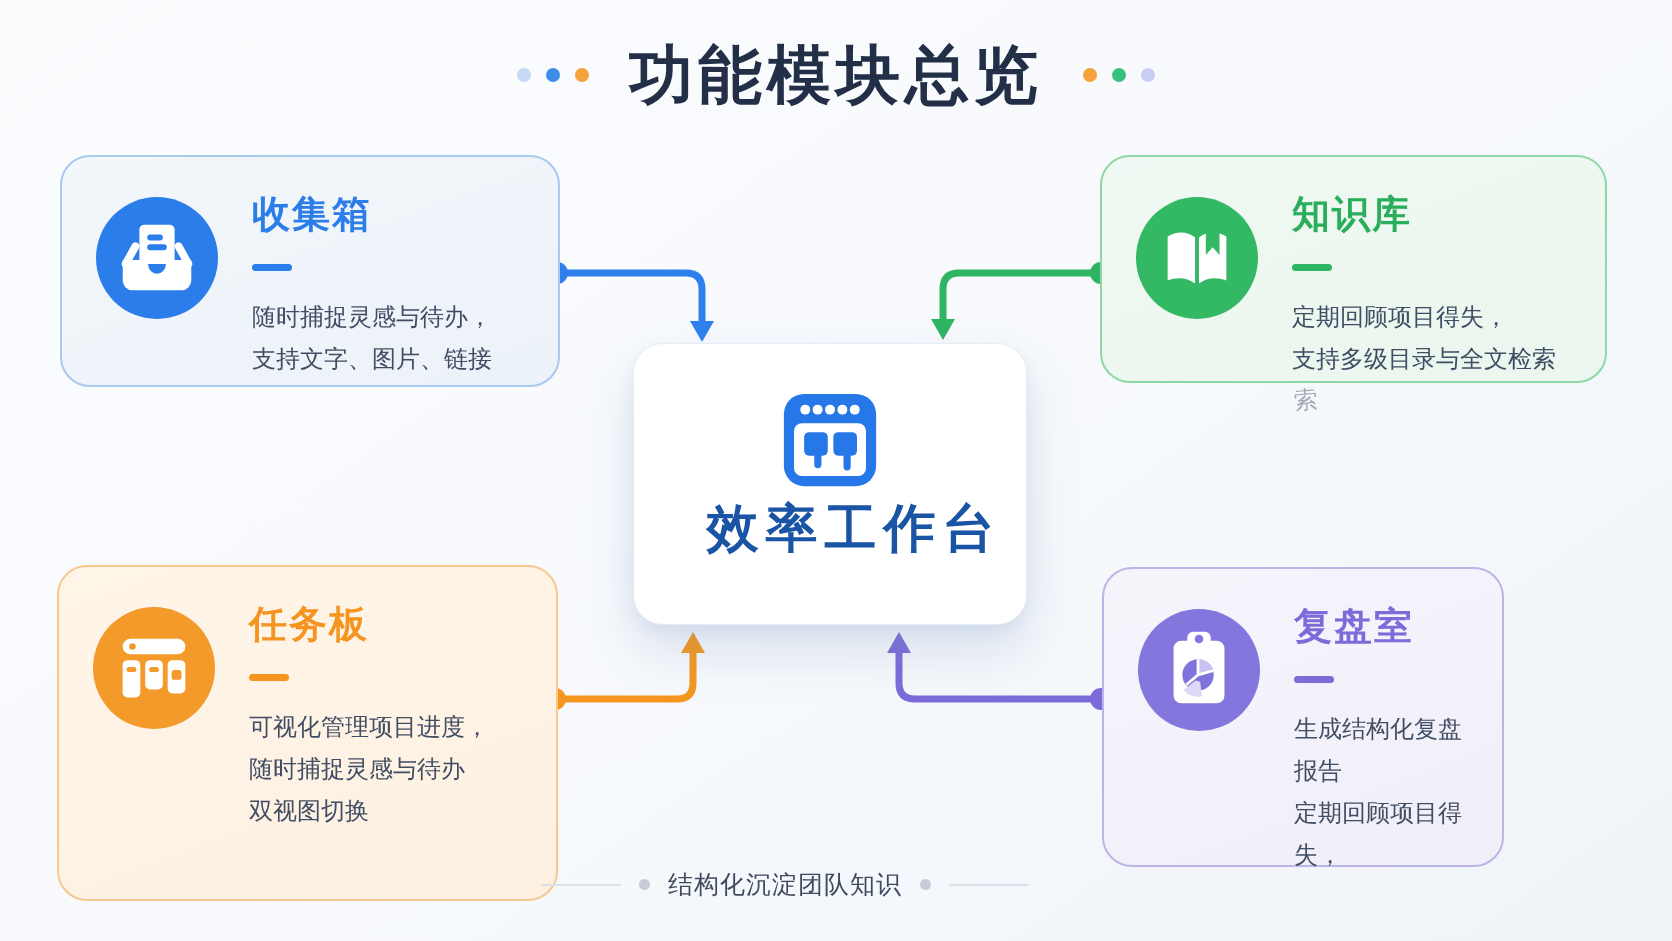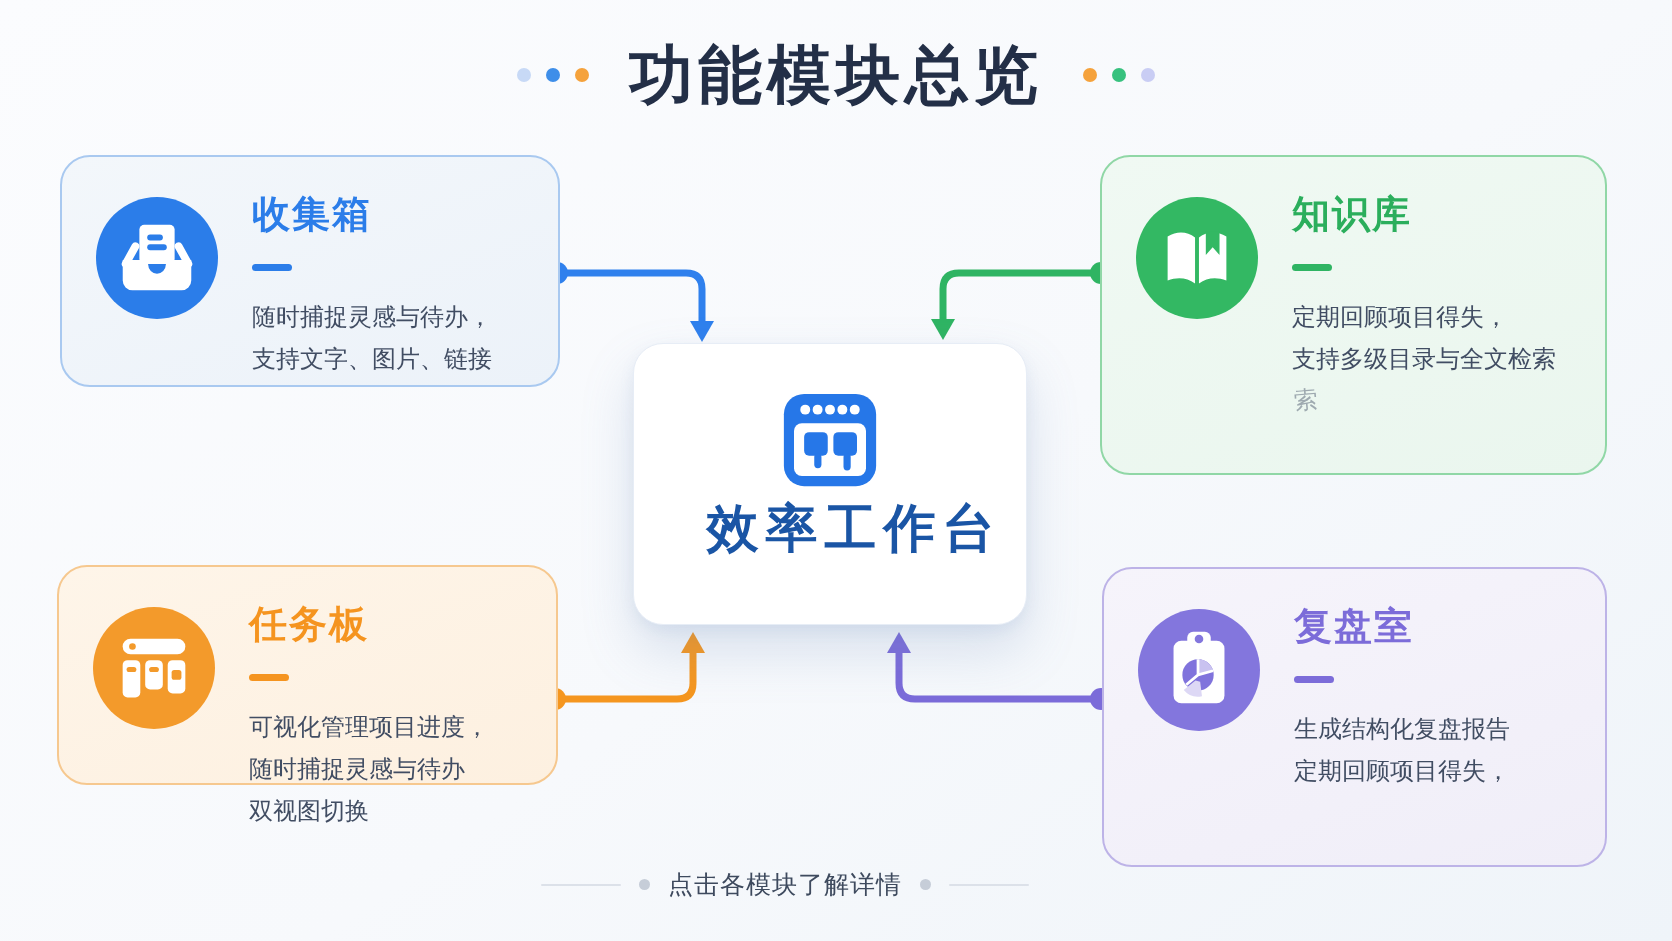--- a/index.html
+++ b/index.html
@@ -27,31 +27,31 @@
   .card-title { margin:0; font-size:38px; font-weight:800; letter-spacing:2px; line-height:1.15; }
   .dash { width:40px; height:7px; border-radius:4px; margin:27px 0 25px 0; }
   .desc-line { font-size:24px; line-height:42px; color:#414d63; }
   .line-faded { opacity:.45; transform:rotate(-5deg); transform-origin:left top; width:30px; }
 
   .m-inbox { left:60px; top:155px; width:500px; height:232px;
              background:linear-gradient(160deg,#f3f7fb,#ecf2f9); border:2px solid #a9c9f0; }
   .m-inbox .icon-wrap { background:#2b7de9; }
   .m-inbox .card-title { color:#2b7de9; } .m-inbox .dash { background:#2b7de9; }
 
-  .m-knowledge { left:1100px; top:155px; width:507px; height:320px;
+  .m-knowledge { left:1100px; top:155px; width:507px; height:228px;
              background:linear-gradient(160deg,#f0f9f3,#eaf6ee); border:2px solid #90d7a6; }
   .m-knowledge .icon-wrap { background:#33b863; }
   .m-knowledge .card-title { color:#2bae5c; } .m-knowledge .dash { background:#2fb463; }
 
-  .m-task { left:57px; top:565px; width:501px; height:220px;
+  .m-task { left:57px; top:565px; width:501px; height:336px;
              background:linear-gradient(160deg,#fef5e9,#fdf0e0); border:2px solid #f6c88f; }
   .m-task .icon-wrap { background:#f39a2b; }
   .m-task .card-title { color:#f5941f; } .m-task .dash { background:#f5941f; }
 
-  .m-review { left:1102px; top:567px; width:505px; height:300px;
+  .m-review { left:1102px; top:567px; width:402px; height:300px;
              background:linear-gradient(160deg,#f6f4fb,#f0eef8); border:2px solid #bdb3e7; }
   .m-review .icon-wrap { background:#8376dd; }
   .m-review .card-title { color:#7c6cd9; } .m-review .dash { background:#7c6cd9; }
 
   
   .center-card { position:absolute; left:633px; top:343px; width:392px; height:280px;
                  background:#ffffff; border:1px solid #e7edf6; border-radius:30px; cursor:pointer;
                  box-shadow:0 26px 52px rgba(110,142,186,.22), 0 6px 14px rgba(110,142,186,.10); }
   .center-icon { position:absolute; left:50%; top:42px; transform:translateX(-50%);
                  width:108px; height:108px; }
@@ -201,18 +201,18 @@
       <rect x="17" y="30" width="3.2" height="6.5" rx="1.6" fill="#2677e8"></rect>
       <rect x="25.5" y="20.5" width="10.5" height="10.5" rx="2.2" fill="#2677e8"></rect>
       <rect x="30" y="30" width="3.2" height="7.5" rx="1.6" fill="#2677e8"></rect>
     </svg>
     <h2 class="center-title">效率工作台</h2>
   </div>
 
   <div class="footer">
     <span class="f-line"></span>
     <span class="f-dot"></span>
-    <span class="f-text">点击各模块了解详情</span>
+    <span class="f-text">结构化沉淀团队知识</span>
     <span class="f-dot"></span>
     <span class="f-line"></span>
   </div>
 
 </div>
 
 </body></html>

